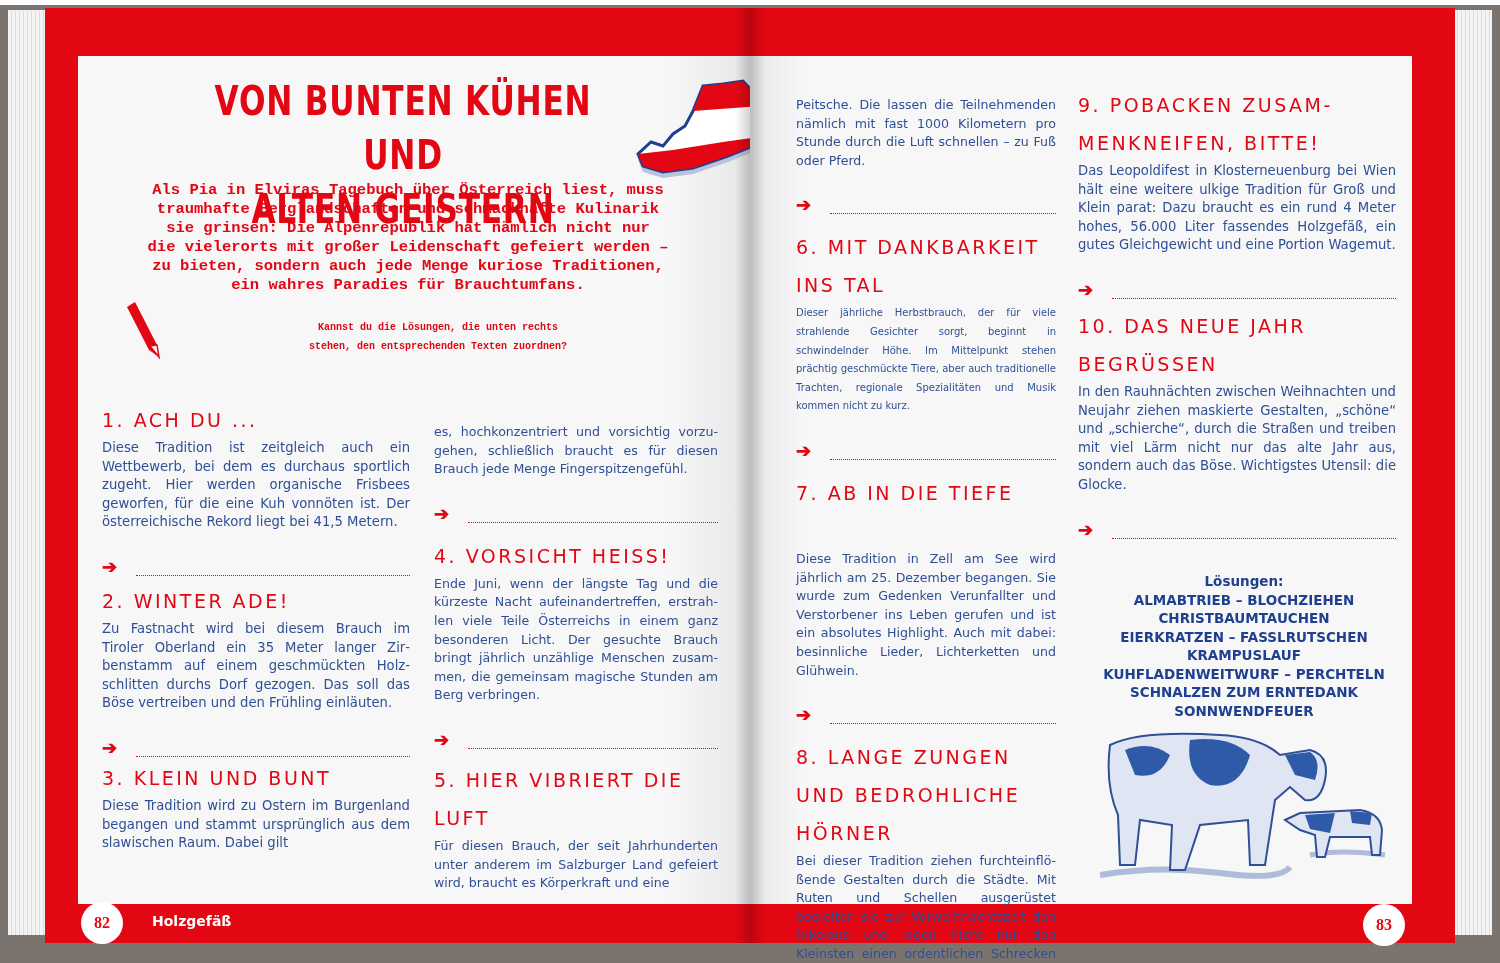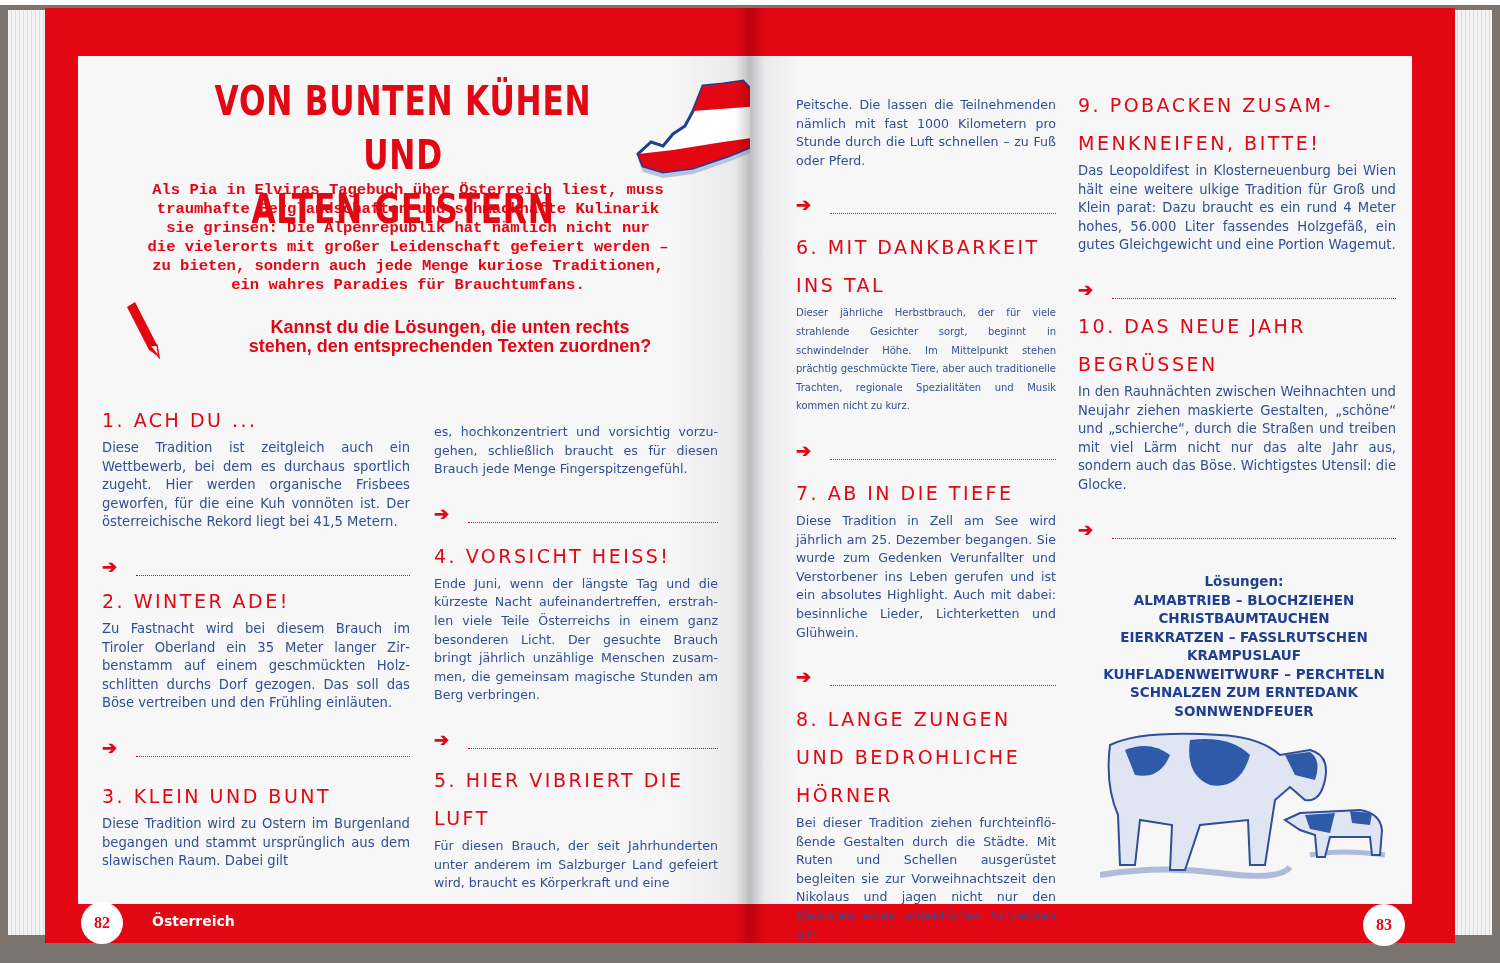--- a/index.html
+++ b/index.html
@@ -25,22 +25,22 @@
       background: linear-gradient(90deg, #e6e6e8 0%, #f7f7f8 8%, #f7f7f8 100%); }
 
     .title { position: absolute; left: 45px; top: 18px; width: 560px; text-align: center;
       font-family: "DejaVu Sans", sans-serif; font-weight: bold; color: #e30613; font-size: 40px;
       line-height: 54px; transform: scaleX(0.78); transform-origin: center top; letter-spacing: 1px; }
 
     .map-icon { position: absolute; left: 555px; top: 20px; width: 150px; height: 110px; }
 
     .intro { position: absolute; left: 20px; top: 125px; width: 620px; text-align: center;
       font-family: "Liberation Mono", monospace; color: #e30613; font-size: 15.5px; line-height: 19px; font-weight: bold; }
-    .question { position: absolute; left: 92px; top: 262px; width: 560px; text-align: center;
-      font-family: Liberation Sans, sans-serif; color: #e30613; font-size: 18px; line-height: 19px; font-weight: bold; }
+    .question { position: absolute; left: 80px; top: 262px; width: 560px; text-align: center;
+      font-family: Liberation Mono, monospace; color: #e30613; font-size: 10px; line-height: 19px; font-weight: bold; }
     .pencil-icon { position: absolute; left: 45px; top: 245px; width: 40px; height: 60px; }
 
     .col { position: absolute; }
     .h { color: #e30613; font-family: "DejaVu Sans", sans-serif; font-size: 19px; letter-spacing: 2.5px;
       line-height: 38px; font-weight: normal; }
     .p { color: #2f4f96; font-family: "DejaVu Sans", sans-serif; font-size: 13.2px; line-height: 18.6px;
       text-align: justify; hyphens: manual; }
     .answer { display: flex; align-items: flex-end; height: 30px; margin-top: 14px; }
     .arrow-icon { color: #e30613; font-size: 18px; width: 34px; line-height: 18px; font-weight: bold; }
     .answer-line { flex: 1; border-bottom: 1.5px dotted #e30613; height: 10px; }
@@ -106,21 +106,21 @@
         </div>
       </div>
       <div style="margin-top:6px;">
         <div class="h">2. WINTER ADE!</div>
         <div class="p">Zu Fastnacht wird bei diesem Brauch im Tiroler Oberland ein 35 Meter langer Zir­benstamm auf einem geschmückten Holz­schlitten durchs Dorf gezogen. Das soll das Böse vertreiben und den Frühling einläuten.</div>
         <div class="answer">
           <span class="arrow-icon">➔</span>
           <span class="answer-line"></span>
         </div>
       </div>
-      <div style="margin-top:20px;">
+      <div style="margin-top:2px;">
         <div class="h">3. KLEIN UND BUNT</div>
         <div class="p">Diese Tradition wird zu Ostern im Bur­genland begangen und stammt ursprüng­lich aus dem slawischen Raum. Dabei gilt</div>
       </div>
     </div>
 
     <div class="col" style="left:356px; top:367px; width:284px;">
       <div class="p" style="font-size:12.6px;">es, hochkonzentriert und vorsichtig vorzu­gehen, schließlich braucht es für diesen Brauch jede Menge Fingerspitzengefühl.</div>
       <div class="answer">
         <span class="arrow-icon">➔</span>
         <span class="answer-line"></span>
@@ -133,21 +133,21 @@
           <span class="answer-line"></span>
         </div>
       </div>
       <div style="margin-top:12px;">
         <div class="h">5. HIER VIBRIERT DIE LUFT</div>
         <div class="p" style="font-size:12.6px;">Für diesen Brauch, der seit Jahrhunderten unter anderem im Salzburger Land gefei­ert wird, braucht es Körperkraft und eine</div>
       </div>
     </div>
   </div>
   <div class="footer-left-num">82</div>
-  <div class="footer-left-label">Österreich</div>
+  <div class="footer-left-label">Holzgefäß</div>
 </div>
 
 <div class="page page-right">
   <div class="paper paper-right">
 
     <div class="col" style="left:46px; top:40px; width:260px;">
       <div class="p" style="font-size:12.6px;">Peitsche. Die lassen die Teilnehmen­den nämlich mit fast 1000 Kilometern pro Stunde durch die Luft schnellen – zu Fuß oder Pferd.</div>
       <div class="answer">
         <span class="arrow-icon">➔</span>
         <span class="answer-line"></span>
@@ -155,21 +155,21 @@
       <div style="margin-top:14px;">
         <div class="h">6. MIT DANKBARKEIT INS TAL</div>
         <div class="p" style="font-size:10px;">Dieser jährliche Herbstbrauch, der für viele strahlende Gesichter sorgt, beginnt in schwindelnder Höhe. Im Mittelpunkt ste­hen prächtig geschmückte Tiere, aber auch traditionelle Trachten, regionale Spezialitä­ten und Musik kommen nicht zu kurz.</div>
         <div class="answer">
           <span class="arrow-icon">➔</span>
           <span class="answer-line"></span>
         </div>
       </div>
       <div style="margin-top:14px;">
         <div class="h">7. AB IN DIE TIEFE</div>
-        <div class="p" style="font-size:12.6px;">Diese Tradition in Zell am See wird jährlich am 25. Dezember begangen. Sie wurde zum Gedenken Verunfallter und Verstorbe­ner ins Leben gerufen und ist ein absolutes Highlight. Auch mit dabei: besinnliche Lie­der, Lichterketten und Glühwein.</div>
+        <div class="p" style="font-size:12.6px;margin-top:38px;">Diese Tradition in Zell am See wird jährlich am 25. Dezember begangen. Sie wurde zum Gedenken Verunfallter und Verstorbe­ner ins Leben gerufen und ist ein absolutes Highlight. Auch mit dabei: besinnliche Lie­der, Lichterketten und Glühwein.</div>
         <div class="answer">
           <span class="arrow-icon">➔</span>
           <span class="answer-line"></span>
         </div>
       </div>
       <div style="margin-top:14px;">
         <div class="h">8. LANGE ZUNGEN UND BEDROHLICHE HÖRNER</div>
         <div class="p" style="font-size:12.6px;">Bei dieser Tradition ziehen furchteinflö­ßende Gestalten durch die Städte. Mit Ruten und Schellen ausgerüstet begleiten sie zur Vorweihnachtszeit den Nikolaus und jagen nicht nur den Kleinsten einen ordent­lichen Schrecken ein.</div>
 
       </div>

